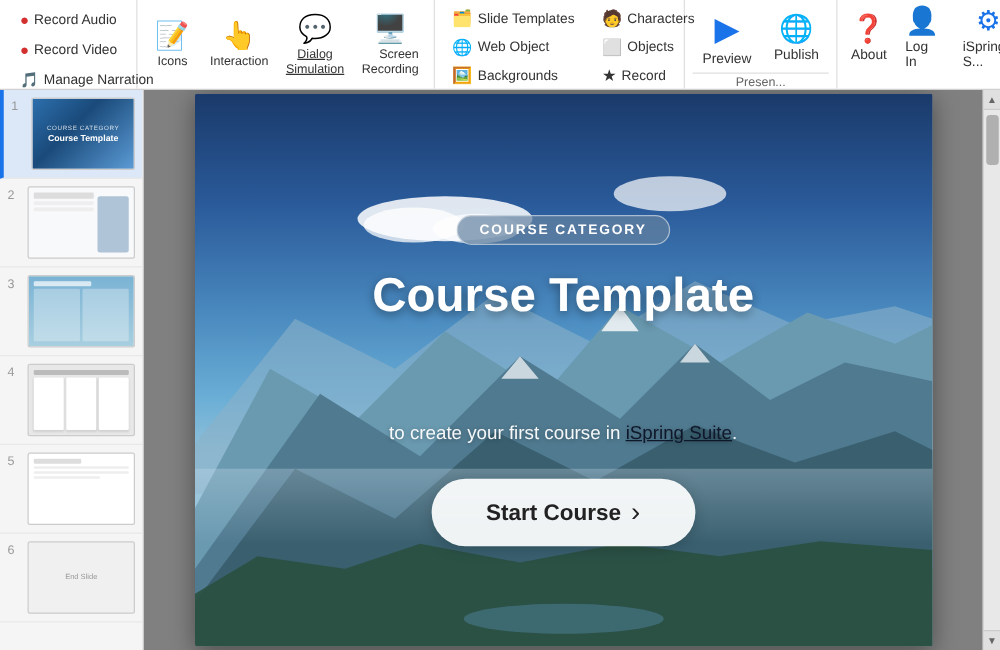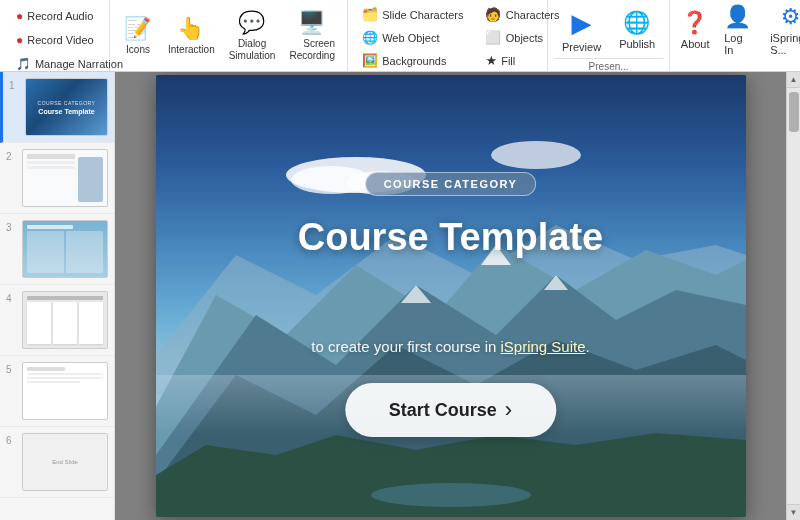--- a/index.html
+++ b/index.html
@@ -325,21 +325,21 @@
       transform: translateX(-50%);
       color: rgba(255,255,255,0.95);
       font-size: 15px;
       text-align: center;
       width: 420px;
       line-height: 1.5;
       text-shadow: 0 1px 4px rgba(0,0,0,0.3);
     }
 
     .slide-subtitle u {
-      color: #fef9c3;
+      color: #0f172a;
     }
 
     .start-btn {
       position: absolute;
       bottom: 18%;
       left: 50%;
       transform: translateX(-50%);
       background: rgba(255,255,255,0.92);
       color: #222;
       font-size: 18px;
@@ -428,54 +428,54 @@
       <div class="toolbar-btn">
         <span class="btn-icon">📝</span>
         <span class="btn-label">Icons</span>
       </div>
       <div class="toolbar-btn">
         <span class="btn-icon">👆</span>
         <span class="btn-label">Interaction</span>
       </div>
       <div class="toolbar-btn">
         <span class="btn-icon">💬</span>
-        <span class="btn-label" style="font-size:10px; text-align:center;">Dialog<br>Simulation</span>
+        <span class="btn-label" style="font-size:10px; text-align:center;text-decoration:underline;">Dialog<br>Simulation</span>
       </div>
       <div class="toolbar-btn">
         <span class="btn-icon">🖥️</span>
         <span class="btn-label" style="font-size:10px; text-align:right;">Screen<br>Recording</span>
       </div>
     </div>
   </div>
 
   <div class="content-lib-section">
     <div class="content-lib-grid">
       <div class="toolbar-btn-small">
         <span style="font-size:13px;">🗂️</span>
-        <span>Slide Characters</span>
+        <span>Slide Templates</span>
       </div>
       <div class="toolbar-btn-small">
         <span style="font-size:13px;">🧑</span>
         <span>Characters</span>
       </div>
       <div class="toolbar-btn-small">
         <span style="font-size:13px;">🌐</span>
         <span>Web Object</span>
       </div>
       <div class="toolbar-btn-small">
         <span style="font-size:13px;">⬜</span>
         <span>Objects</span>
       </div>
       <div class="toolbar-btn-small">
         <span style="font-size:13px;">🖼️</span>
         <span>Backgrounds</span>
       </div>
       <div class="toolbar-btn-small">
         <span style="font-size:13px;">★</span>
-        <span>Fill</span>
+        <span>Record</span>
       </div>
     </div>
 
   </div>
 
   <div class="publish-section">
     <div class="publish-buttons">
       <div class="publish-btn-large">
         <span class="btn-icon" style="font-size:26px; color:#1a73e8;">▶</span>
         <span class="btn-label">Preview</span>

